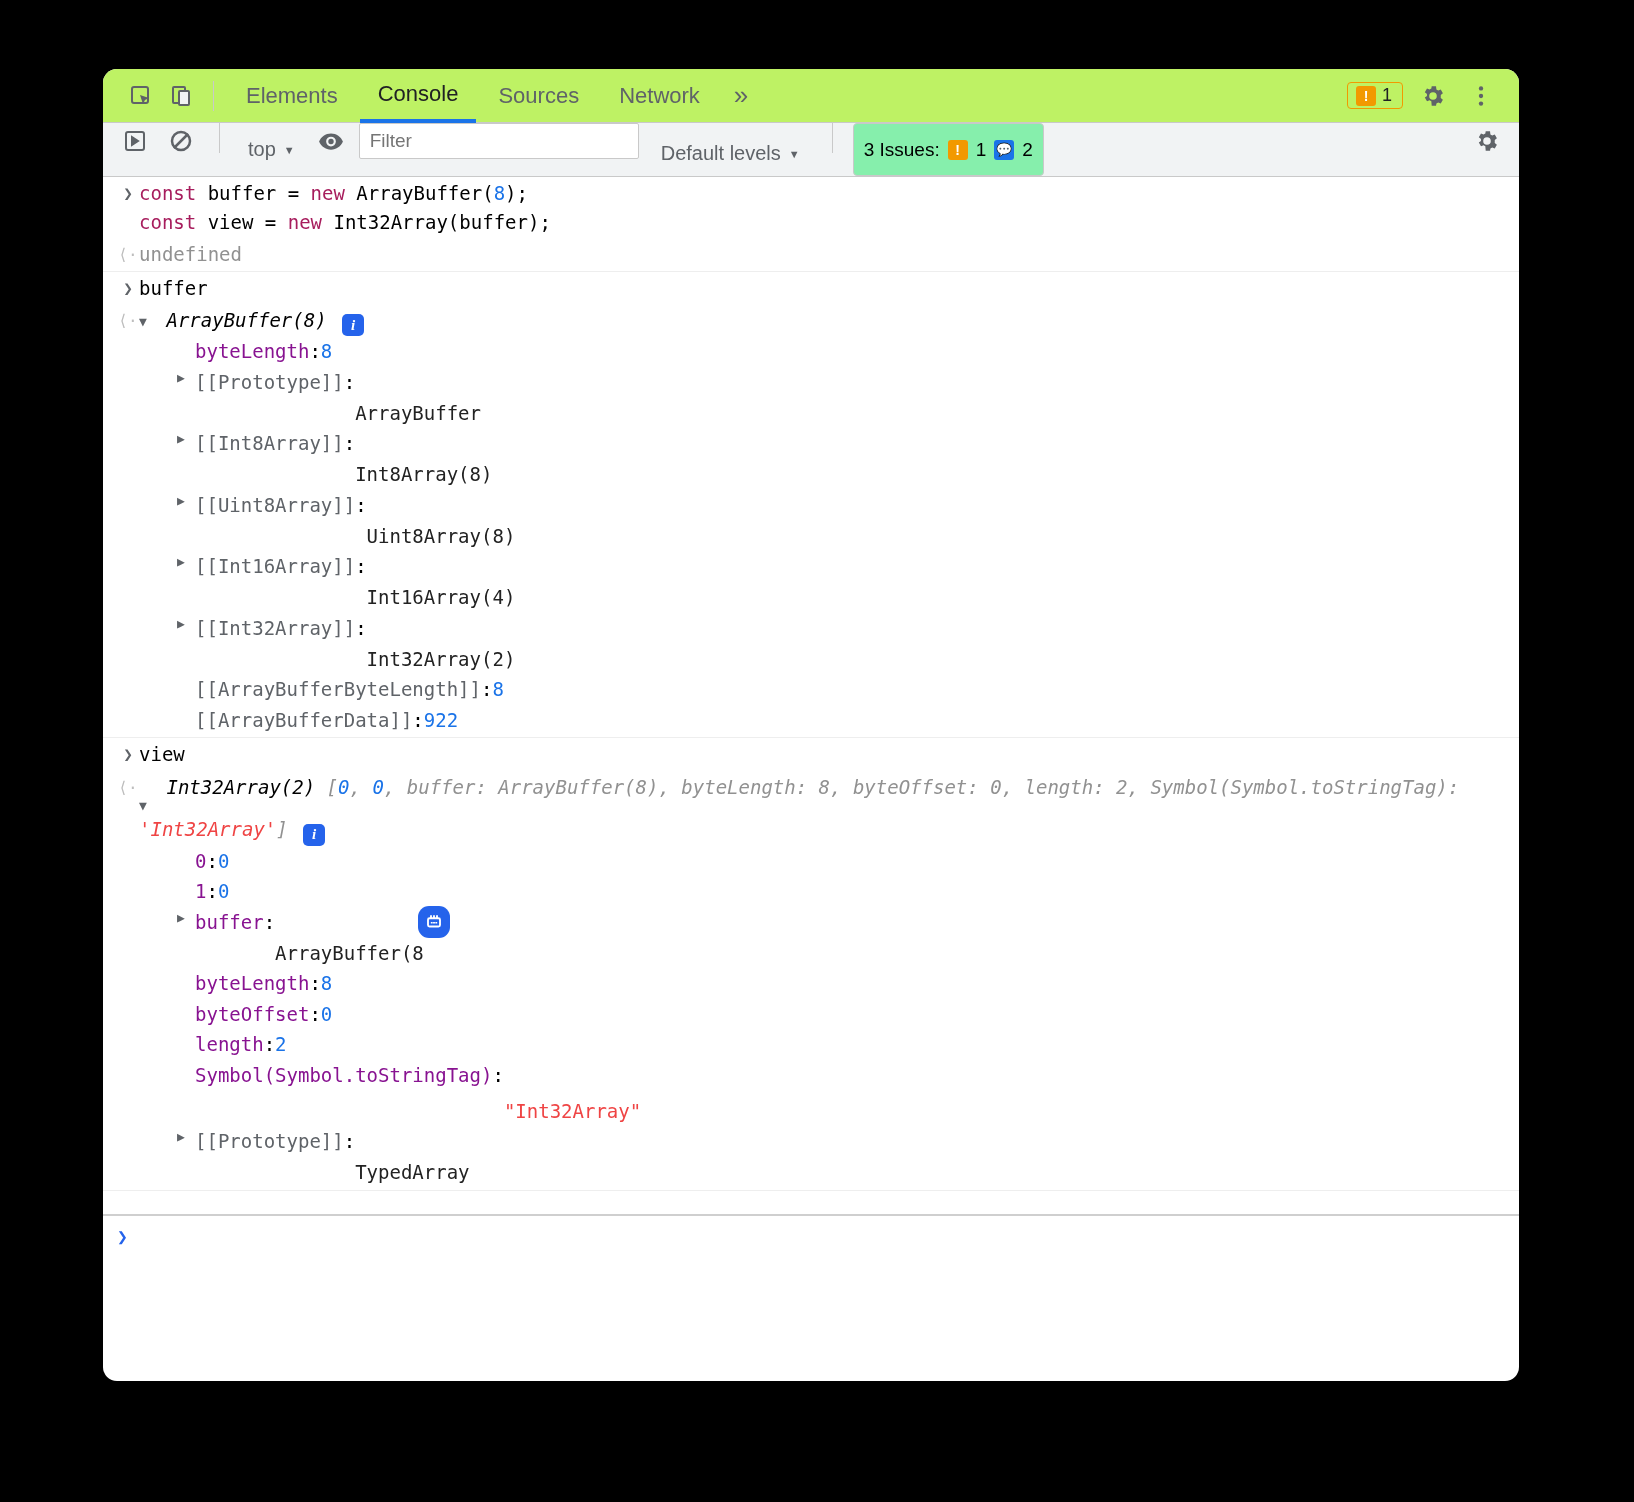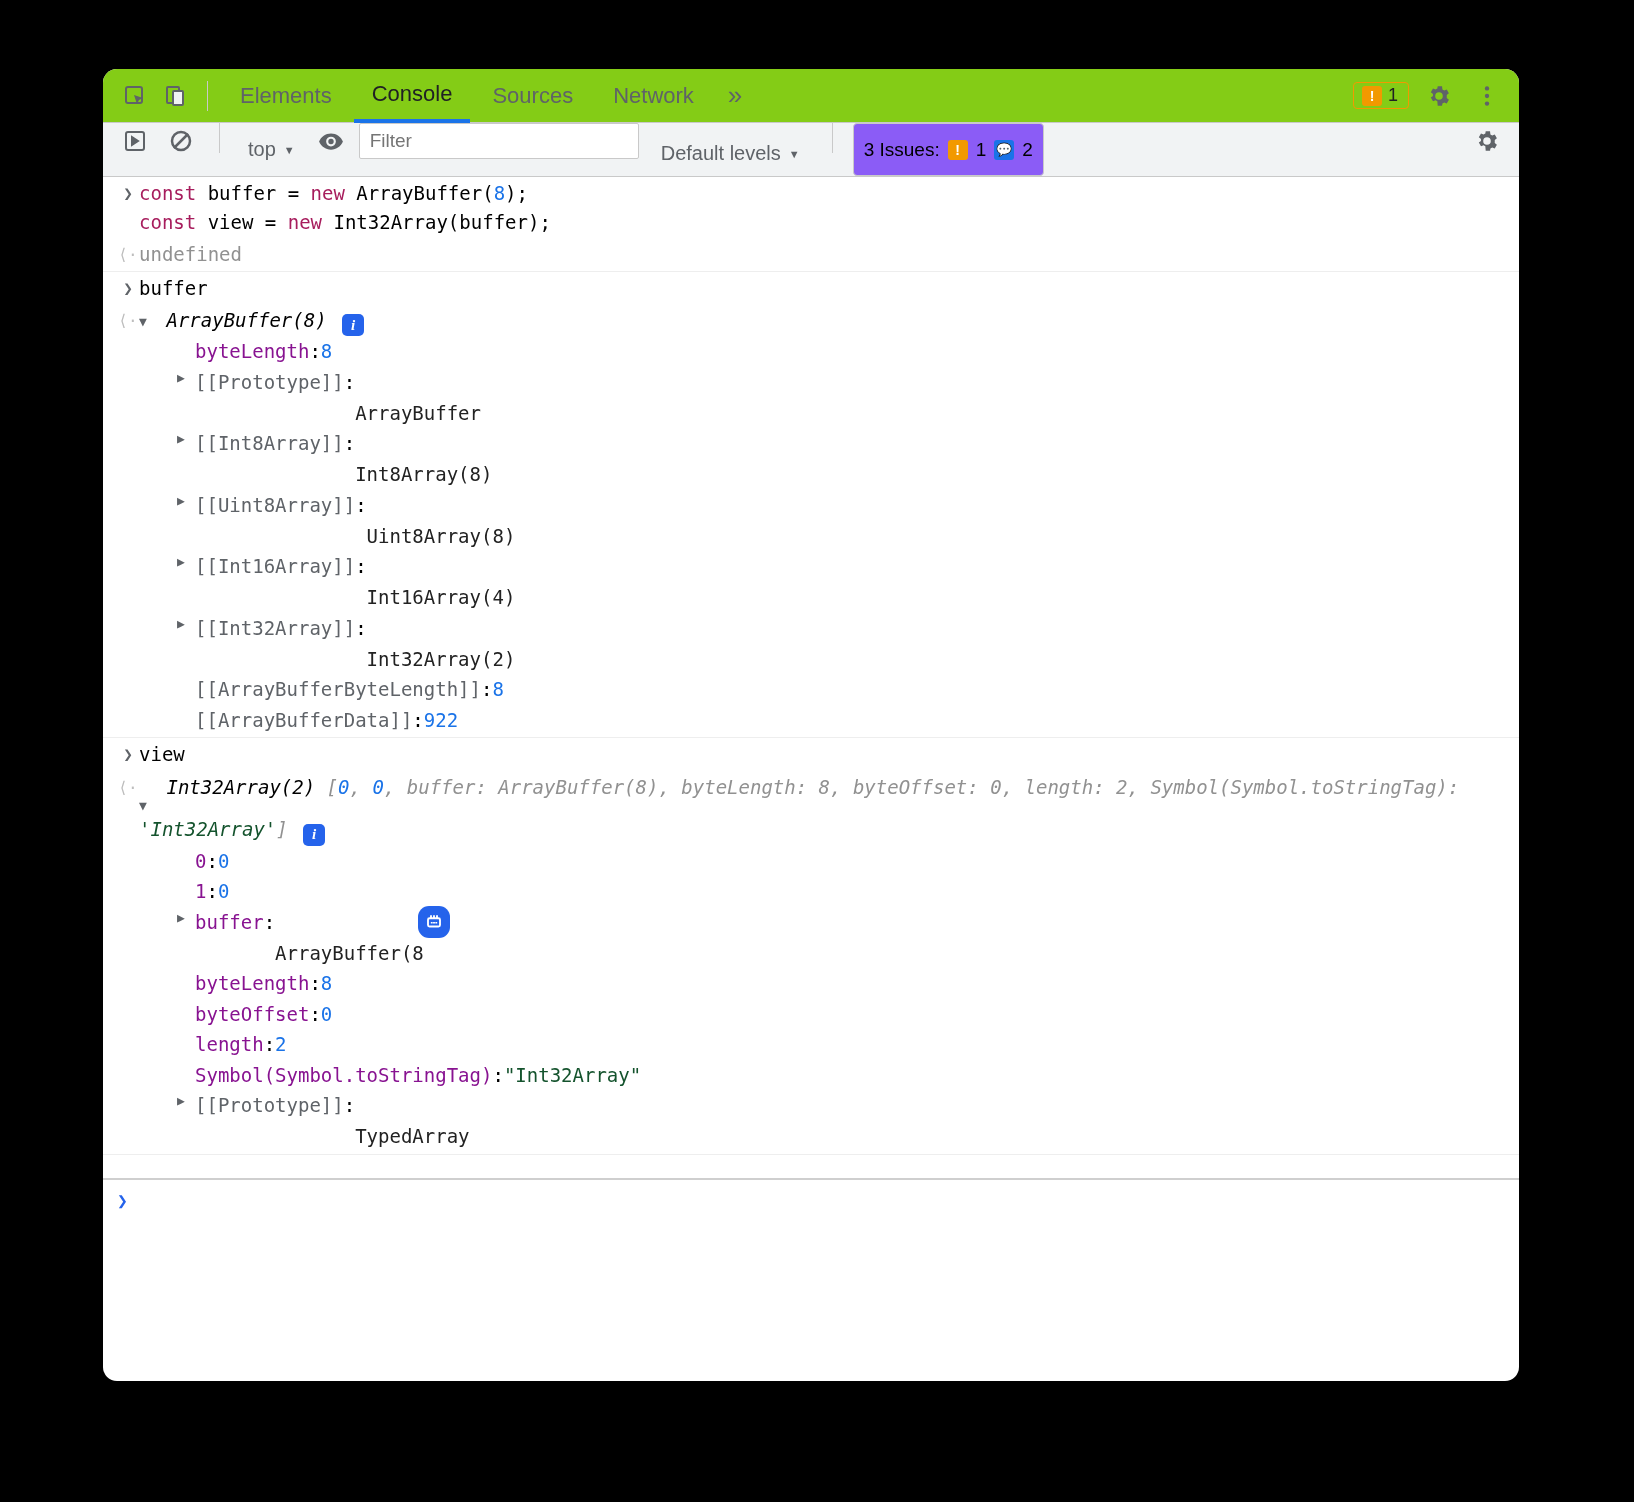--- a/index.html
+++ b/index.html
@@ -43,25 +43,25 @@
     position: absolute;
     left: 0; right: 0;
     text-align: center;
     color: #d0d0d0;
     font-weight: 600;
     font-size: 20px;
     pointer-events: none;
   }
   .tabbar {
     height: 54px;
-    background: #84cc16;
+    background: #bef264;
     border-bottom: 1px solid #c9c9c9;
     display: flex;
     align-items: center;
-    padding: 0 14px;
+    padding: 0 20px;
     gap: 4px;
   }
   .iconbtn {
     width: 36px; height: 36px;
     display: inline-flex;
     align-items: center;
     justify-content: center;
     color: #5f6368;
     border-radius: 4px;
   }
@@ -147,21 +147,21 @@
     color: #5f6368;
     display: flex;
     align-items: center;
     gap: 6px;
     padding: 0 12px;
     font-size: 20px;
     margin-top: 8px;
   }
   .issues {
     border: 1px solid #c9c9c9;
-    background: #8b5cf6;
+    background: #86efac;
     border-radius: 4px;
     padding: 3px 10px;
     display: flex;
     align-items: center;
     gap: 8px;
     font-size: 19px;
   }
   .infobx {
     width: 20px; height: 20px;
     background: #1a73e8;
@@ -213,21 +213,21 @@
   }
   .proplist .line {
     padding: 1px 0;
     display: flex;
     align-items: flex-start;
   }
   .propkey { color: #881391; }
   .internal { color: #5f6368; }
   .val { color: #222; margin-top: 31px; }
   .valnum { color: #1a73e8; }
-  .str { color: #14532d; }
+  .str { color: #ef4444; margin-top: 36px; }
   .gray { color: #919191; }
   .info-badge {
     display: inline-flex;
     width: 22px;
     height: 22px;
     background: #2563eb;
     color: #fff;
     border-radius: 5px;
     align-items: center;
     justify-content: center;

